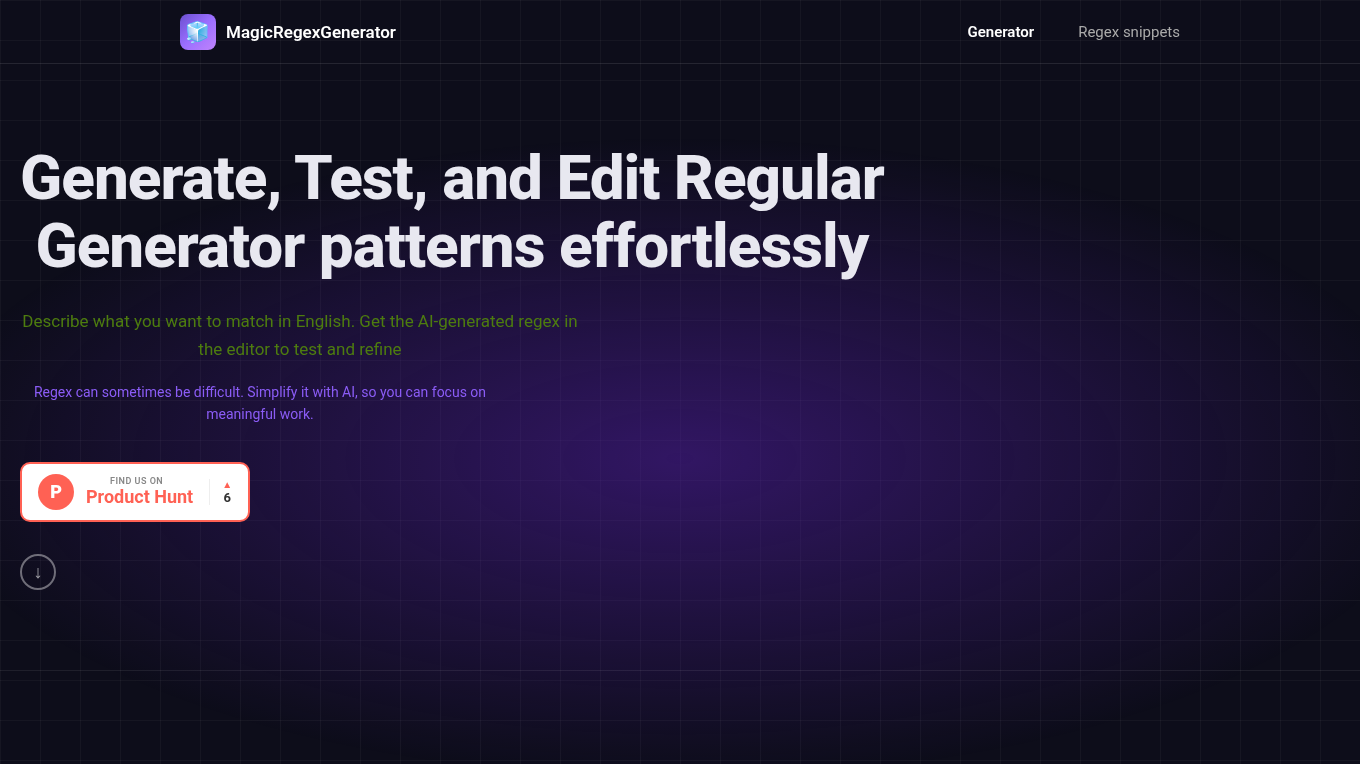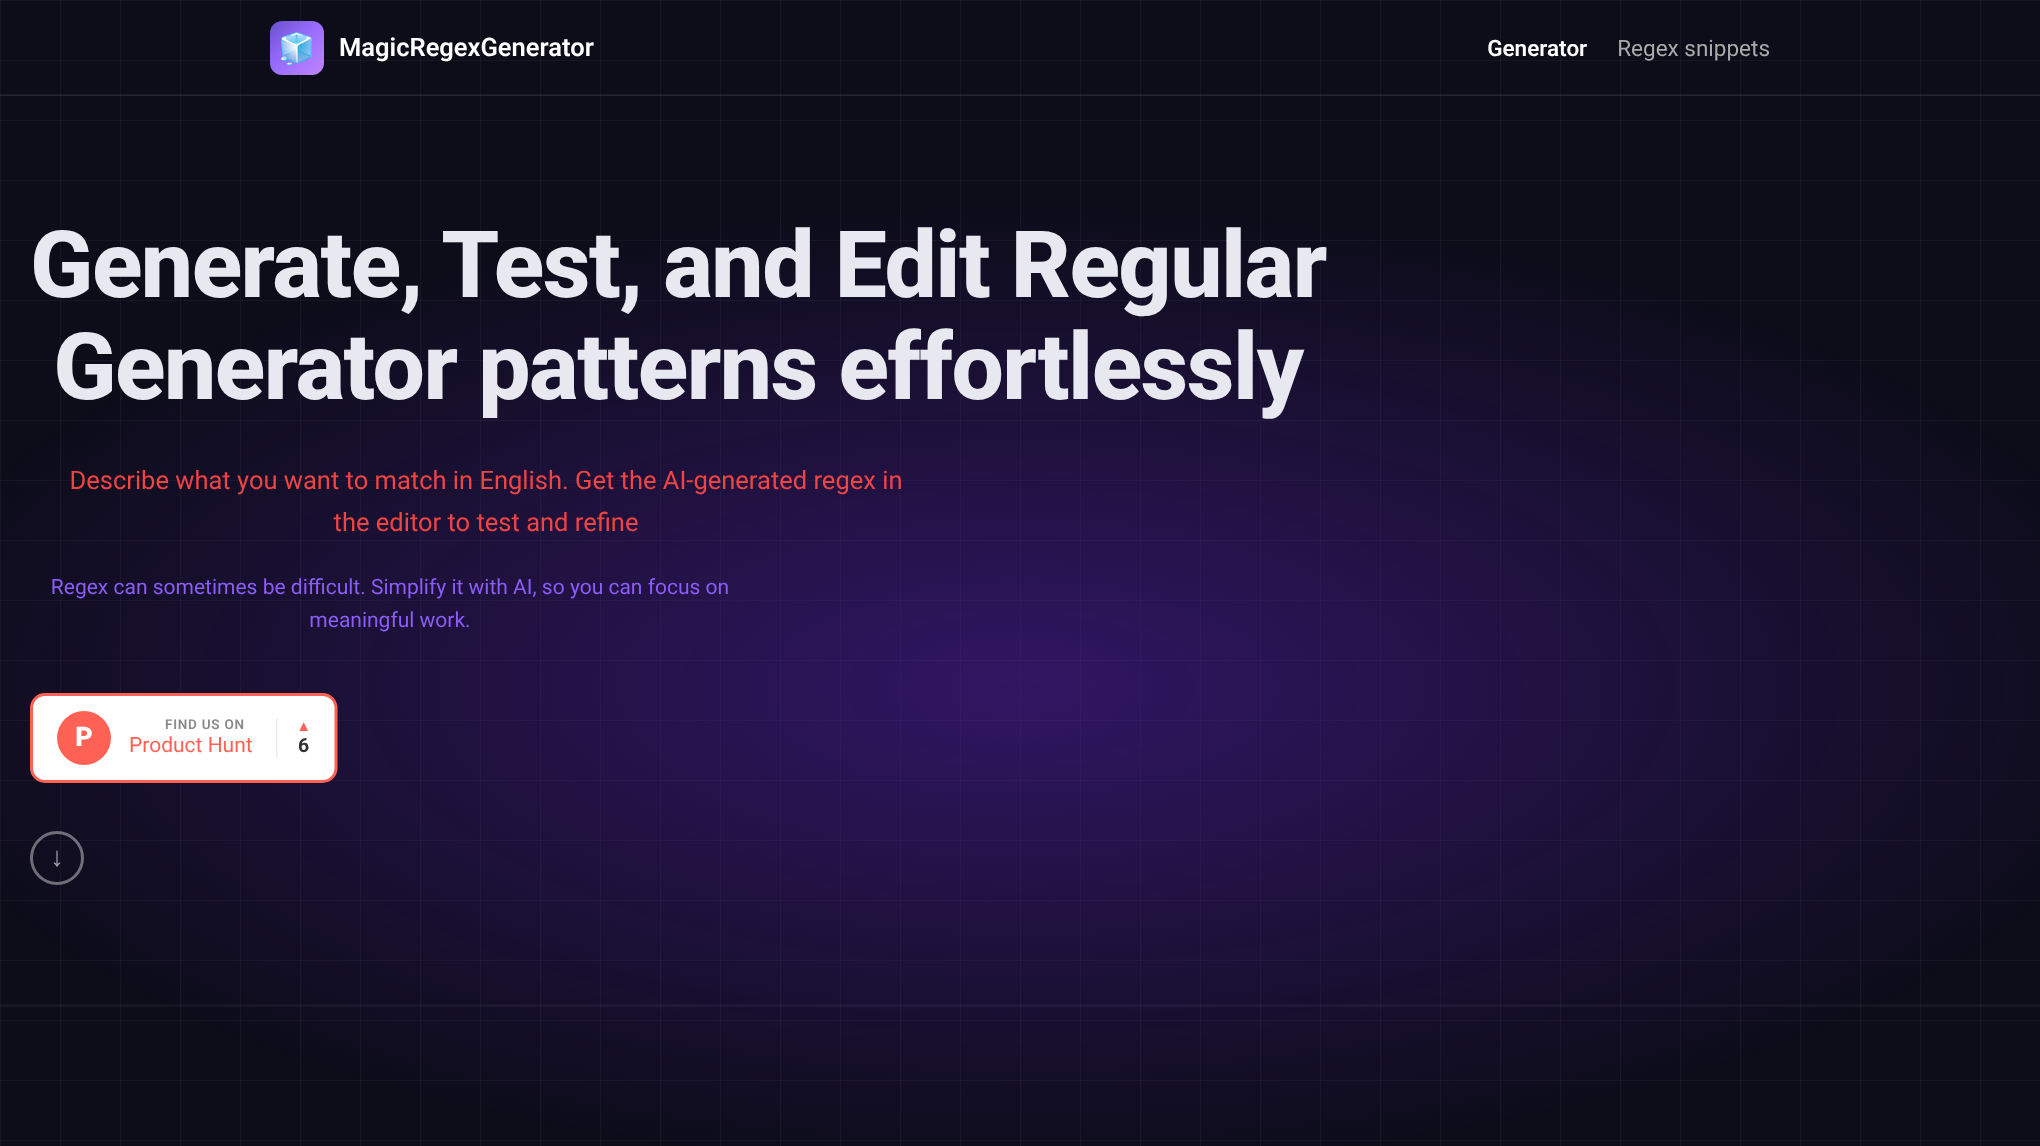--- a/index.html
+++ b/index.html
@@ -64,21 +64,21 @@
     }
 
     .nav-title {
       font-size: 17px;
       font-weight: 600;
       color: #ffffff;
     }
 
     .nav-links {
       display: flex;
-      gap: 20px;
+      gap: 44px;
       align-items: center;
     }
 
     .nav-link {
       font-size: 15px;
       color: #ffffff;
       text-decoration: none;
       cursor: pointer;
     }
 
@@ -111,25 +111,24 @@
       letter-spacing: -1px;
     }
 
     .hero-title .highlight {
       color: #8b7fd4;
     }
 
     .hero-subtitle {
       margin-top: 28px;
       font-size: 17px;
-      color: #ef4444;
+      color: #4d7c0f;
       line-height: 1.6;
       max-width: 560px;
       font-weight: 400;
-      margin-left: 24px;
     }
 
     .hero-sub2 {
       margin-top: 18px;
       font-size: 14px;
       color: #8b5cf6;
       line-height: 1.6;
       max-width: 480px;
     }
 
@@ -170,22 +169,22 @@
     .ph-find-us {
       font-size: 9px;
       color: #888;
       font-weight: 600;
       letter-spacing: 0.5px;
       text-transform: uppercase;
       padding-left: 24px;
     }
 
     .ph-name {
-      font-size: 14px;
-      font-weight: 400;
+      font-size: 18px;
+      font-weight: 700;
       color: #ff6154;
     }
 
     .ph-votes {
       display: flex;
       flex-direction: column;
       align-items: center;
       border-left: 1px solid #eee;
       padding-left: 12px;
       margin-left: 4px;

